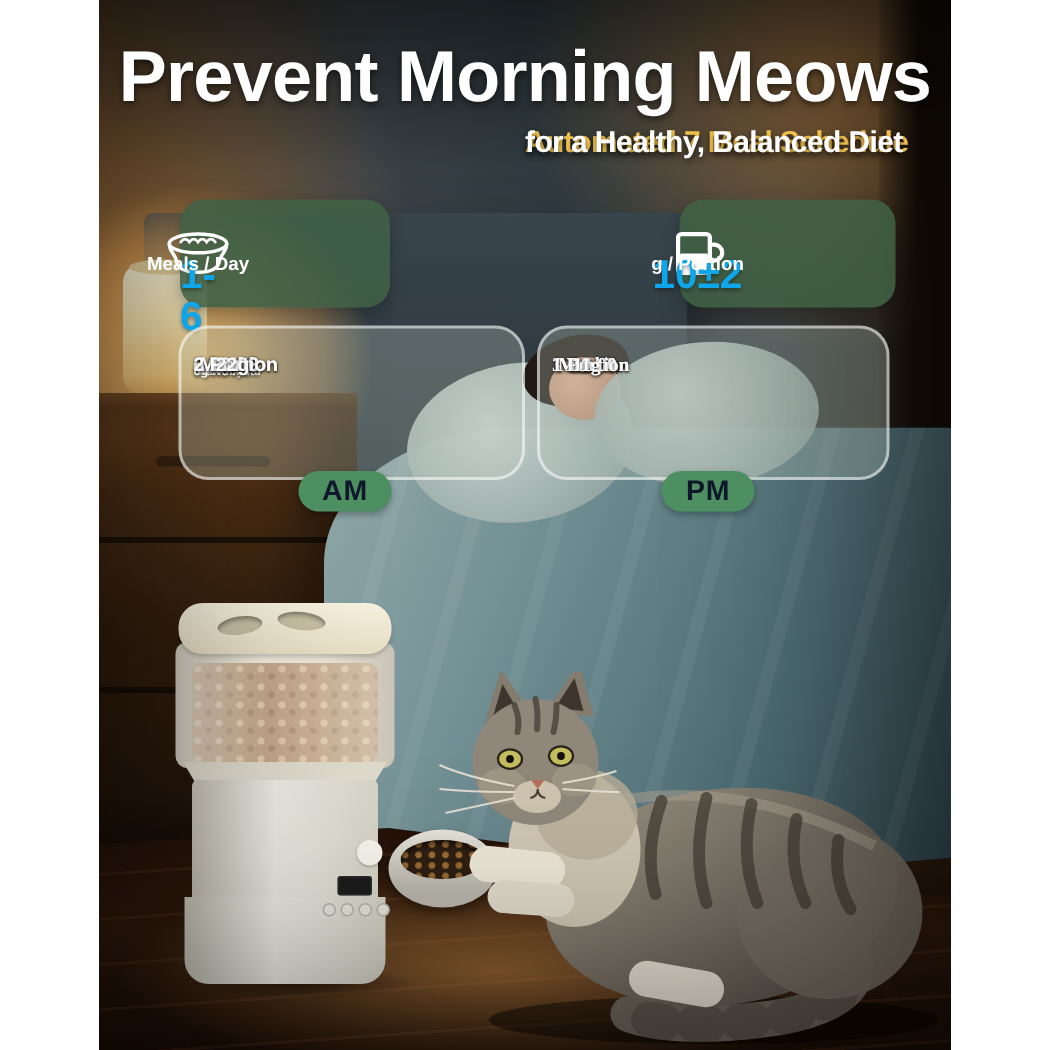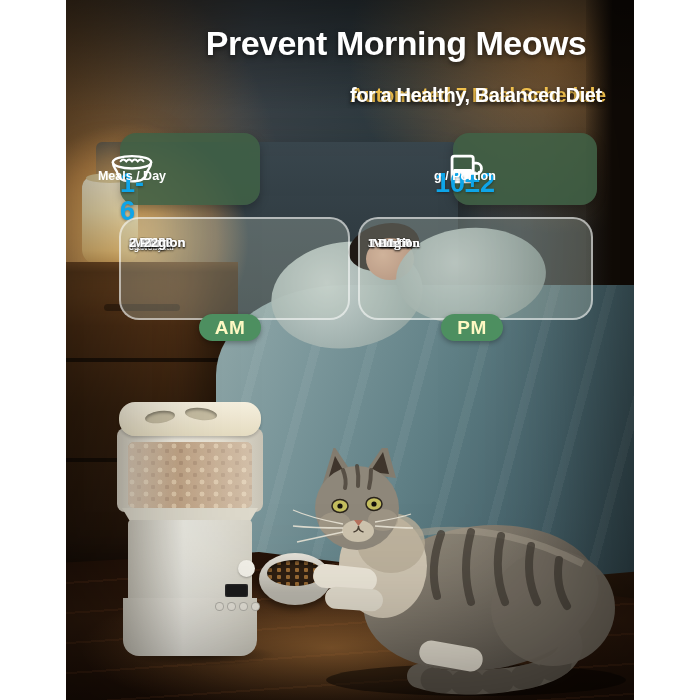--- a/index.html
+++ b/index.html
@@ -89,21 +89,21 @@
     background-size:9px 7px;box-shadow:inset 0 2px 4px rgba(0,0,0,.6);}
 
   .cat-svg{left:225px;top:448px;width:345px;height:252px;}
   .vignette{inset:0;pointer-events:none;
     background:linear-gradient(180deg, rgba(0,0,0,.30), rgba(0,0,0,0) 16%);
     box-shadow:inset 0 0 140px 28px rgba(0,0,0,.5);}
 
   
   .ui{position:absolute;inset:0;z-index:10;}
   .title{position:absolute;left:0;top:24px;width:100%;text-align:center;color:#fff;
-    font-size:34px;font-weight:bold;letter-spacing:-.5px;text-shadow:0 2px 5px rgba(0,0,0,.55);padding-left:46px;}
+    font-size:48px;font-weight:bold;letter-spacing:-.5px;text-shadow:0 2px 5px rgba(0,0,0,.55);}
   .subtitle{position:absolute;left:0;top:84px;width:100%;text-align:center;color:#fff;
     font-size:20px;font-weight:bold;letter-spacing:-.4px;text-shadow:0 2px 4px rgba(0,0,0,.55);}
   .subtitle .hl{color:#F2C24E;}
 
   .badge{position:absolute;top:133px;height:72px;border-radius:16px;
     background:rgba(64,97,70,.88);box-shadow:0 4px 10px rgba(0,0,0,.25);
     display:flex;align-items:center;gap:10px;padding:0 12px;box-sizing:border-box;}
   .badge-1{left:54px;width:140px;}
   .badge-2{left:217px;width:145px;}
   .badge-3{left:387px;width:144px;}
@@ -119,21 +119,21 @@
   .panel-pm{left:292px;width:235px;font-family:Liberation Serif, serif;}
   .trow{display:flex;align-items:center;height:21px;}
   .c{color:#fff;font-weight:bold;font-size:13px;text-shadow:0 1px 2px rgba(0,0,0,.55);white-space:nowrap;}
   .c.meal{width:48px;text-align:left;padding-left:4px;}
   .c.time{width:54px;text-align:center;}
   .c.por{width:72px;text-align:left;}
   .c.amt{width:52px;text-align:center;}
   .panel-pm .c.meal{width:50px;} .panel-pm .c.time{width:56px;} .panel-pm .c.por{width:74px;} .panel-pm .c.amt{width:46px;}
   .c.standby{display:flex;flex-direction:column;line-height:1.05;font-size:8.5px;}
   .pill{position:absolute;top:314px;width:62px;height:27px;border-radius:14px;background:#4D8F60;
-    display:flex;align-items:center;justify-content:center;color:#fef9c3;font-size:19px;font-weight:bold;
+    display:flex;align-items:center;justify-content:center;color:#0f172a;font-size:19px;font-weight:bold;
     box-shadow:0 2px 5px rgba(0,0,0,.3);letter-spacing:.5px;}
   .pill-am{left:133px;}
   .pill-pm{left:375px;}
 </style>
 </head>
 <body>
 
 <div class="page">
   <div class="photo">
 

